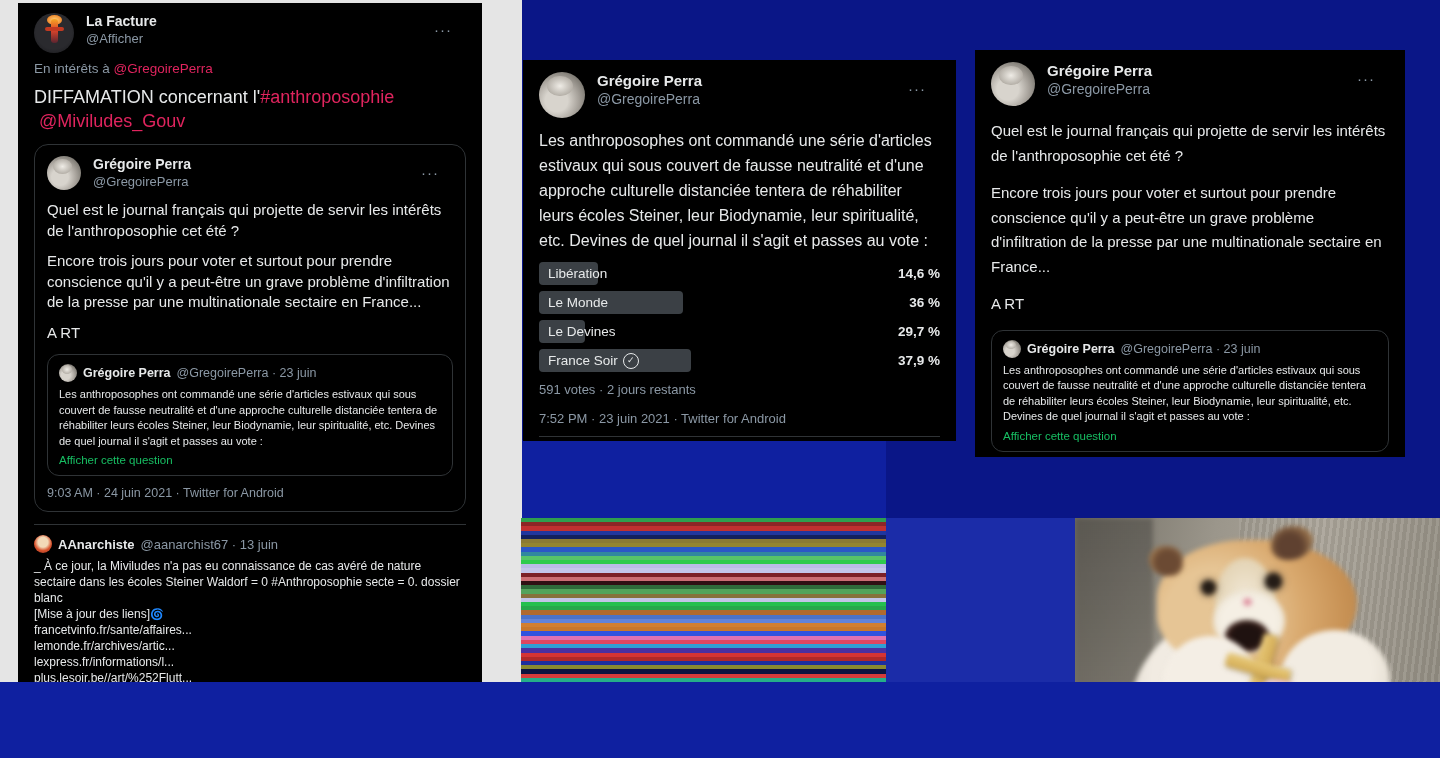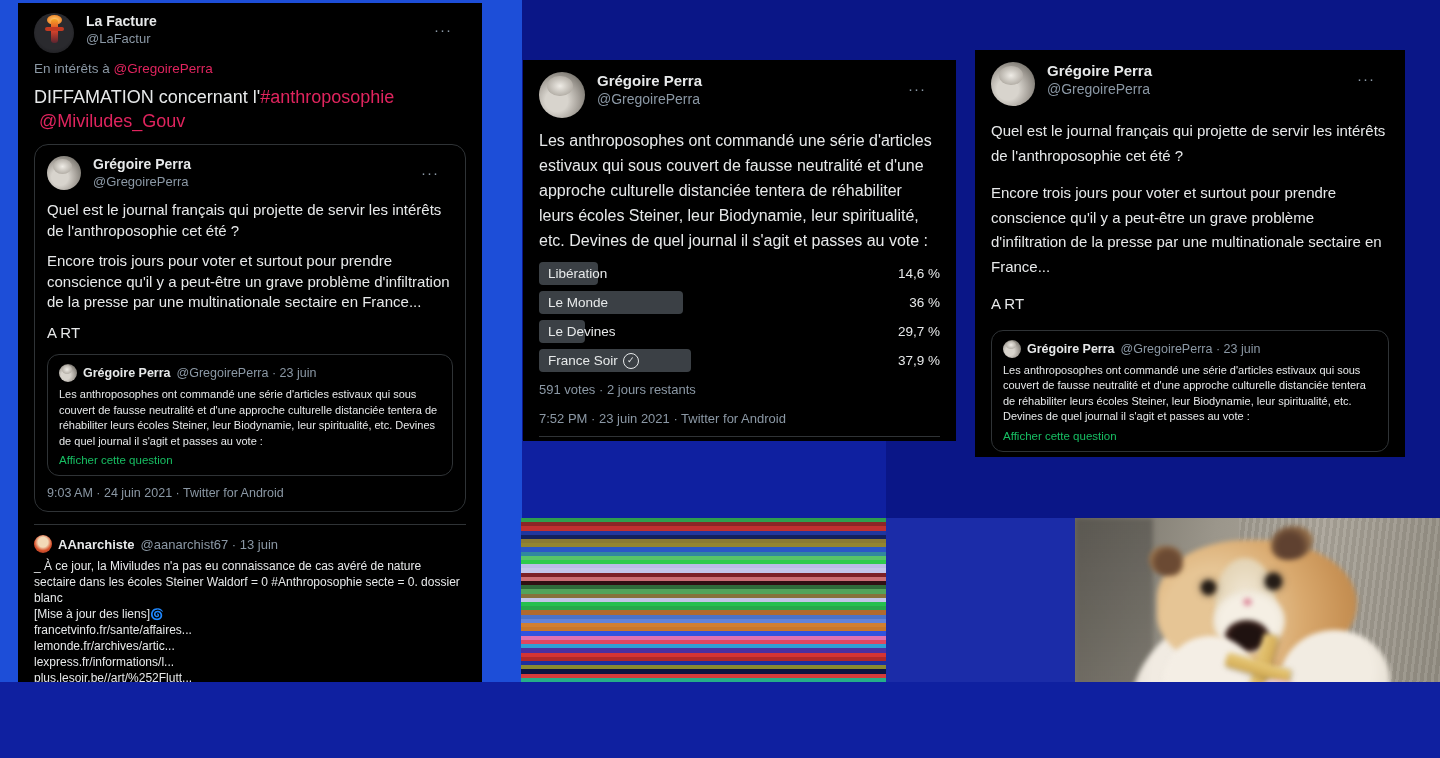--- a/index.html
+++ b/index.html
@@ -1,17 +1,17 @@
 <!DOCTYPE html>
 <html><head>
 <meta charset="utf-8">
 <style>
   html,body{margin:0;padding:0;background:#0f20a0;}
   .canvas{position:relative;width:1440px;height:682px;overflow:hidden;
-    font-family:"Liberation Sans","DejaVu Sans",sans-serif;background:#1d4ed8;}
+    font-family:"Liberation Sans","DejaVu Sans",sans-serif;background:#e5e5e5;}
   
   .bg-dark{position:absolute;left:522px;top:0;width:918px;height:518px;background:#0a1687;}
   .bg-bright{position:absolute;left:522px;top:440px;width:364px;height:78px;background:#0f20a0;}
   .bg-light{position:absolute;left:886px;top:518px;width:189px;height:240px;background:#1b2ca8;}
 
   .card{position:absolute;background:#000;box-sizing:border-box;color:#e7e9ea;}
   .gray{color:#8b98a5;}
   .pink{color:#e0245e;}
   .green{color:#17bf63;}
   .bold{font-weight:700;}
@@ -68,21 +68,21 @@
 
   
   .mid-card{left:523px;top:60px;width:433px;height:381px;padding:12px 16px;overflow:hidden;}
   .mid-card .av{width:46px;height:46px;}
   .mid-card .name{font-size:15px;}
   .mid-card .handle{font-size:14px;}
   .mid-text{font-size:16px;line-height:25px;margin:10px 0 9px;}
   .poll-row{position:relative;height:23px;margin-bottom:6px;}
   .poll-bar{position:absolute;left:0;top:0;height:23px;background:#3b4045;border-radius:4px;min-width:30px;}
   .poll-label{position:absolute;left:9px;top:0;line-height:23px;font-size:13.5px;white-space:nowrap;display:flex;align-items:center;gap:5px;}
-  .poll-pct{position:absolute;right:0;top:0;line-height:23px;font-size:13.5px;font-weight:400;}
+  .poll-pct{position:absolute;right:0;top:0;line-height:23px;font-size:13.5px;font-weight:700;}
   .check{display:inline-flex;align-items:center;justify-content:center;width:14px;height:14px;border:1.4px solid #e7e9ea;border-radius:50%;font-size:9px;}
   .poll-meta{font-size:13px;margin:10px 0 4px;}
   .mid-ts{font-size:13px;margin:14px 0 10px;}
   .engage{display:flex;gap:30px;font-size:13.5px;padding:10px 0;}
 
   
   .right-card{left:975px;top:50px;width:430px;height:407px;padding:12px 16px;overflow:hidden;}
   .right-card .av{width:44px;height:44px;}
   .right-card .name{font-size:15px;}
   .right-card .handle{font-size:14px;}
@@ -130,21 +130,21 @@
   <div class="bg-light"></div>
 
   <section class="card left-card">
     <div class="hdr">
       <div class="av av-lafacture">
           <span class="glow"></span>
           <span class="flame"></span>
         </div>
       <div class="nameblock">
         <div class="name bold">La Facture</div>
-        <div class="handle gray">@LaFactur</div>
+        <div class="handle gray">@Afficher</div>
       </div>
       <span class="more">···</span>
     </div>
     <div class="reply"><span class="gray">En intérêts à </span><span class="pink">@GregoirePerra</span></div>
     <div class="left-body"><span>DIFFAMATION concernant l'</span><span class="pink">#anthroposophie</span><br>&nbsp;<span class="pink">@Miviludes_Gouv</span></div>
 
     <div class="embed">
       <div class="hdr">
         <div class="av av-photo" style="width:34px;height:34px;"></div>
         <div class="nameblock">

